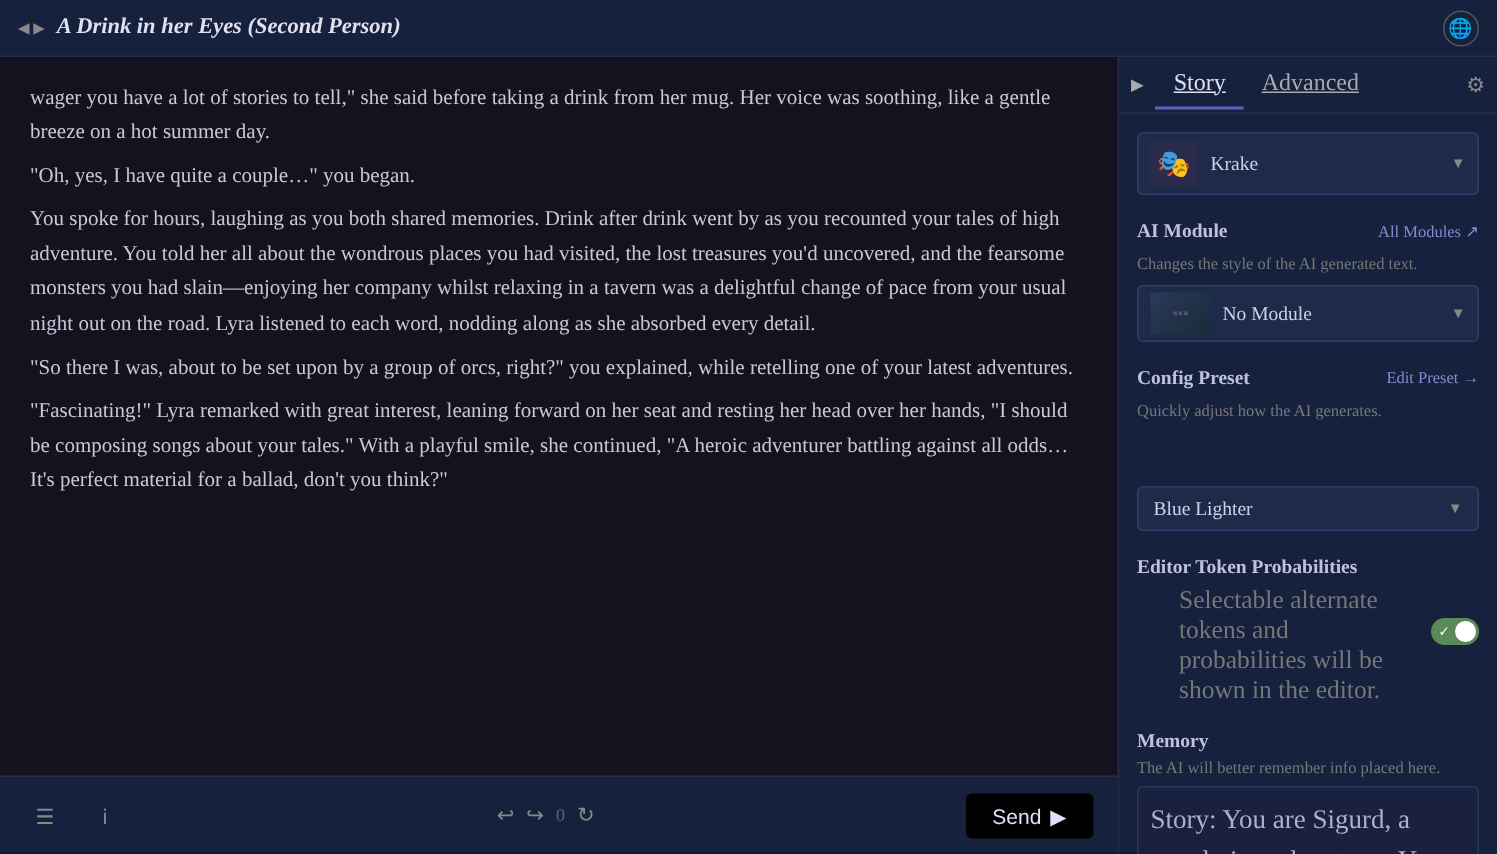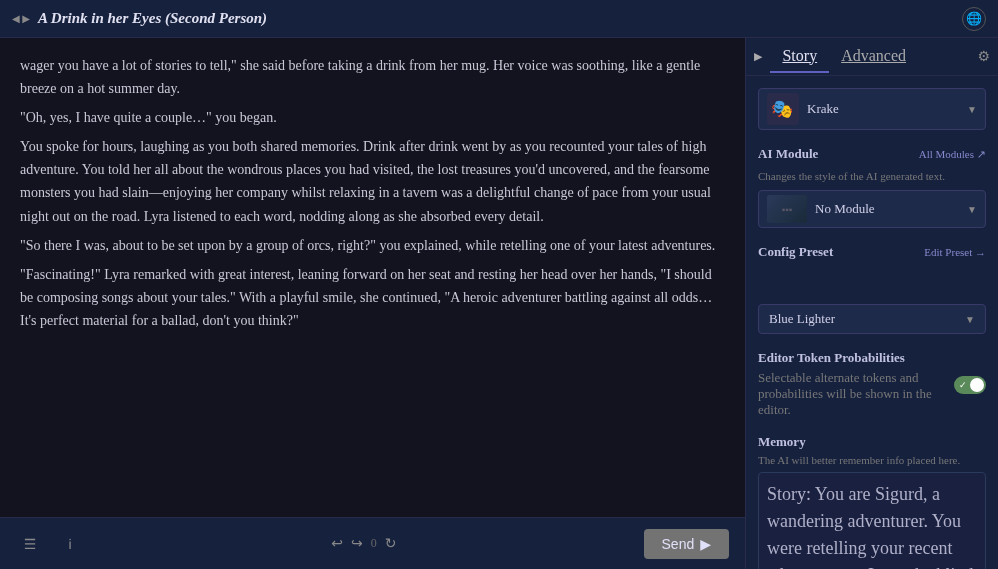--- a/index.html
+++ b/index.html
@@ -116,21 +116,21 @@
     .toolbar-center-icon {
       color: #888;
       cursor: pointer;
       font-size: 14px;
     }
     .undo-count {
       color: #666;
       font-size: 12px;
     }
     .send-btn {
-      background: #737373;
+      background: #000000;
       color: #e0e0f8;
       border: none;
       border-radius: 4px;
       padding: 7px 18px;
       font-size: 14px;
       cursor: pointer;
       display: flex;
       align-items: center;
       gap: 6px;
       font-weight: 500;
@@ -300,21 +300,22 @@
     }
     .token-prob-info { flex: 1; }
     .token-prob-title {
       color: #c0c0e0;
       font-weight: bold;
       font-size: 13px;
       margin-bottom: 4px;
     }
     .token-prob-desc {
       color: #777;
-      font-size: 13px;
+      font-size: 17px;
+      margin-left: 28px;
     }
     .toggle-container {
       display: flex;
       align-items: center;
       margin-top: 2px;
     }
     .toggle {
       width: 32px;
       height: 18px;
       background: #5a8a5a;
@@ -441,20 +442,21 @@
           <span class="module-name">No Module</span>
           <span class="chevron-down">▼</span>
         </div>
       </div>
 
       <div class="sidebar-section">
         <div class="section-header">
           <span class="section-title">Config Preset</span>
           <span class="section-link">Edit Preset →</span>
         </div>
+        <div class="section-desc">Quickly adjust how the AI generates.</div>
         <div class="preset-row">
           <span class="preset-name">Blue Lighter</span>
           <span class="chevron-down">▼</span>
         </div>
       </div>
 
       <div class="sidebar-section">
         <div class="token-prob-row">
           <div class="token-prob-info">
             <div class="token-prob-title">Editor Token Probabilities</div>

